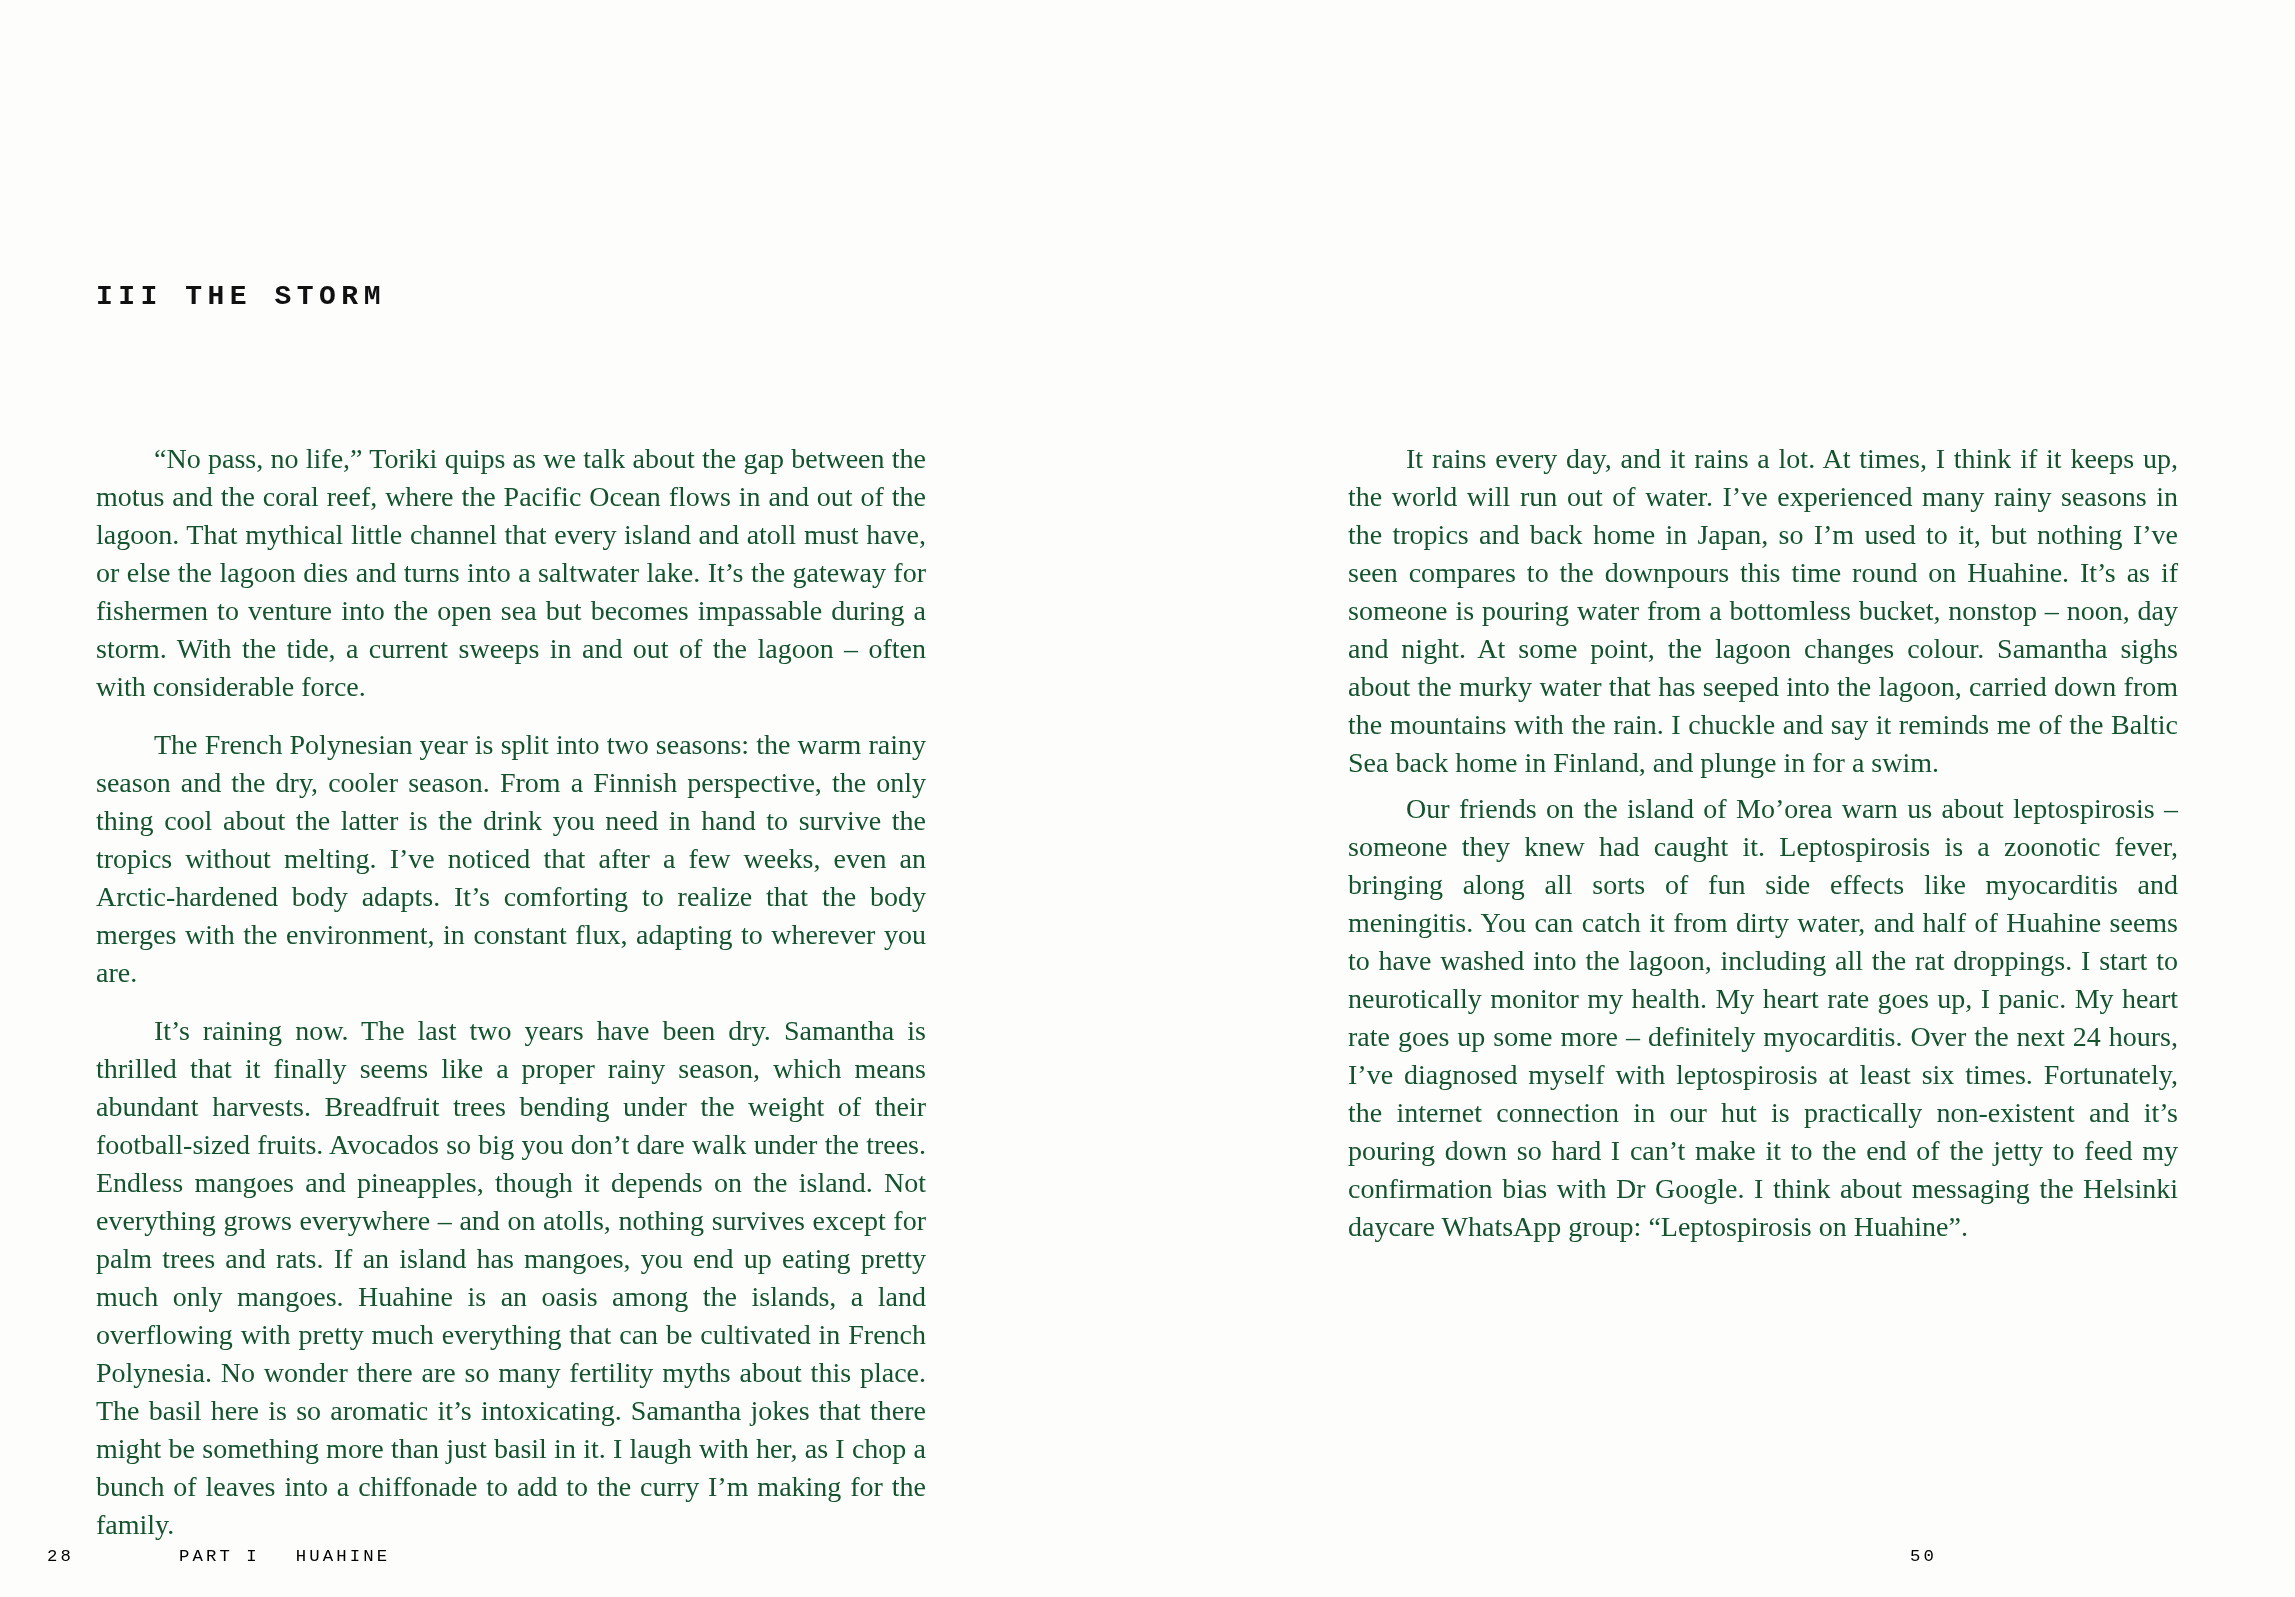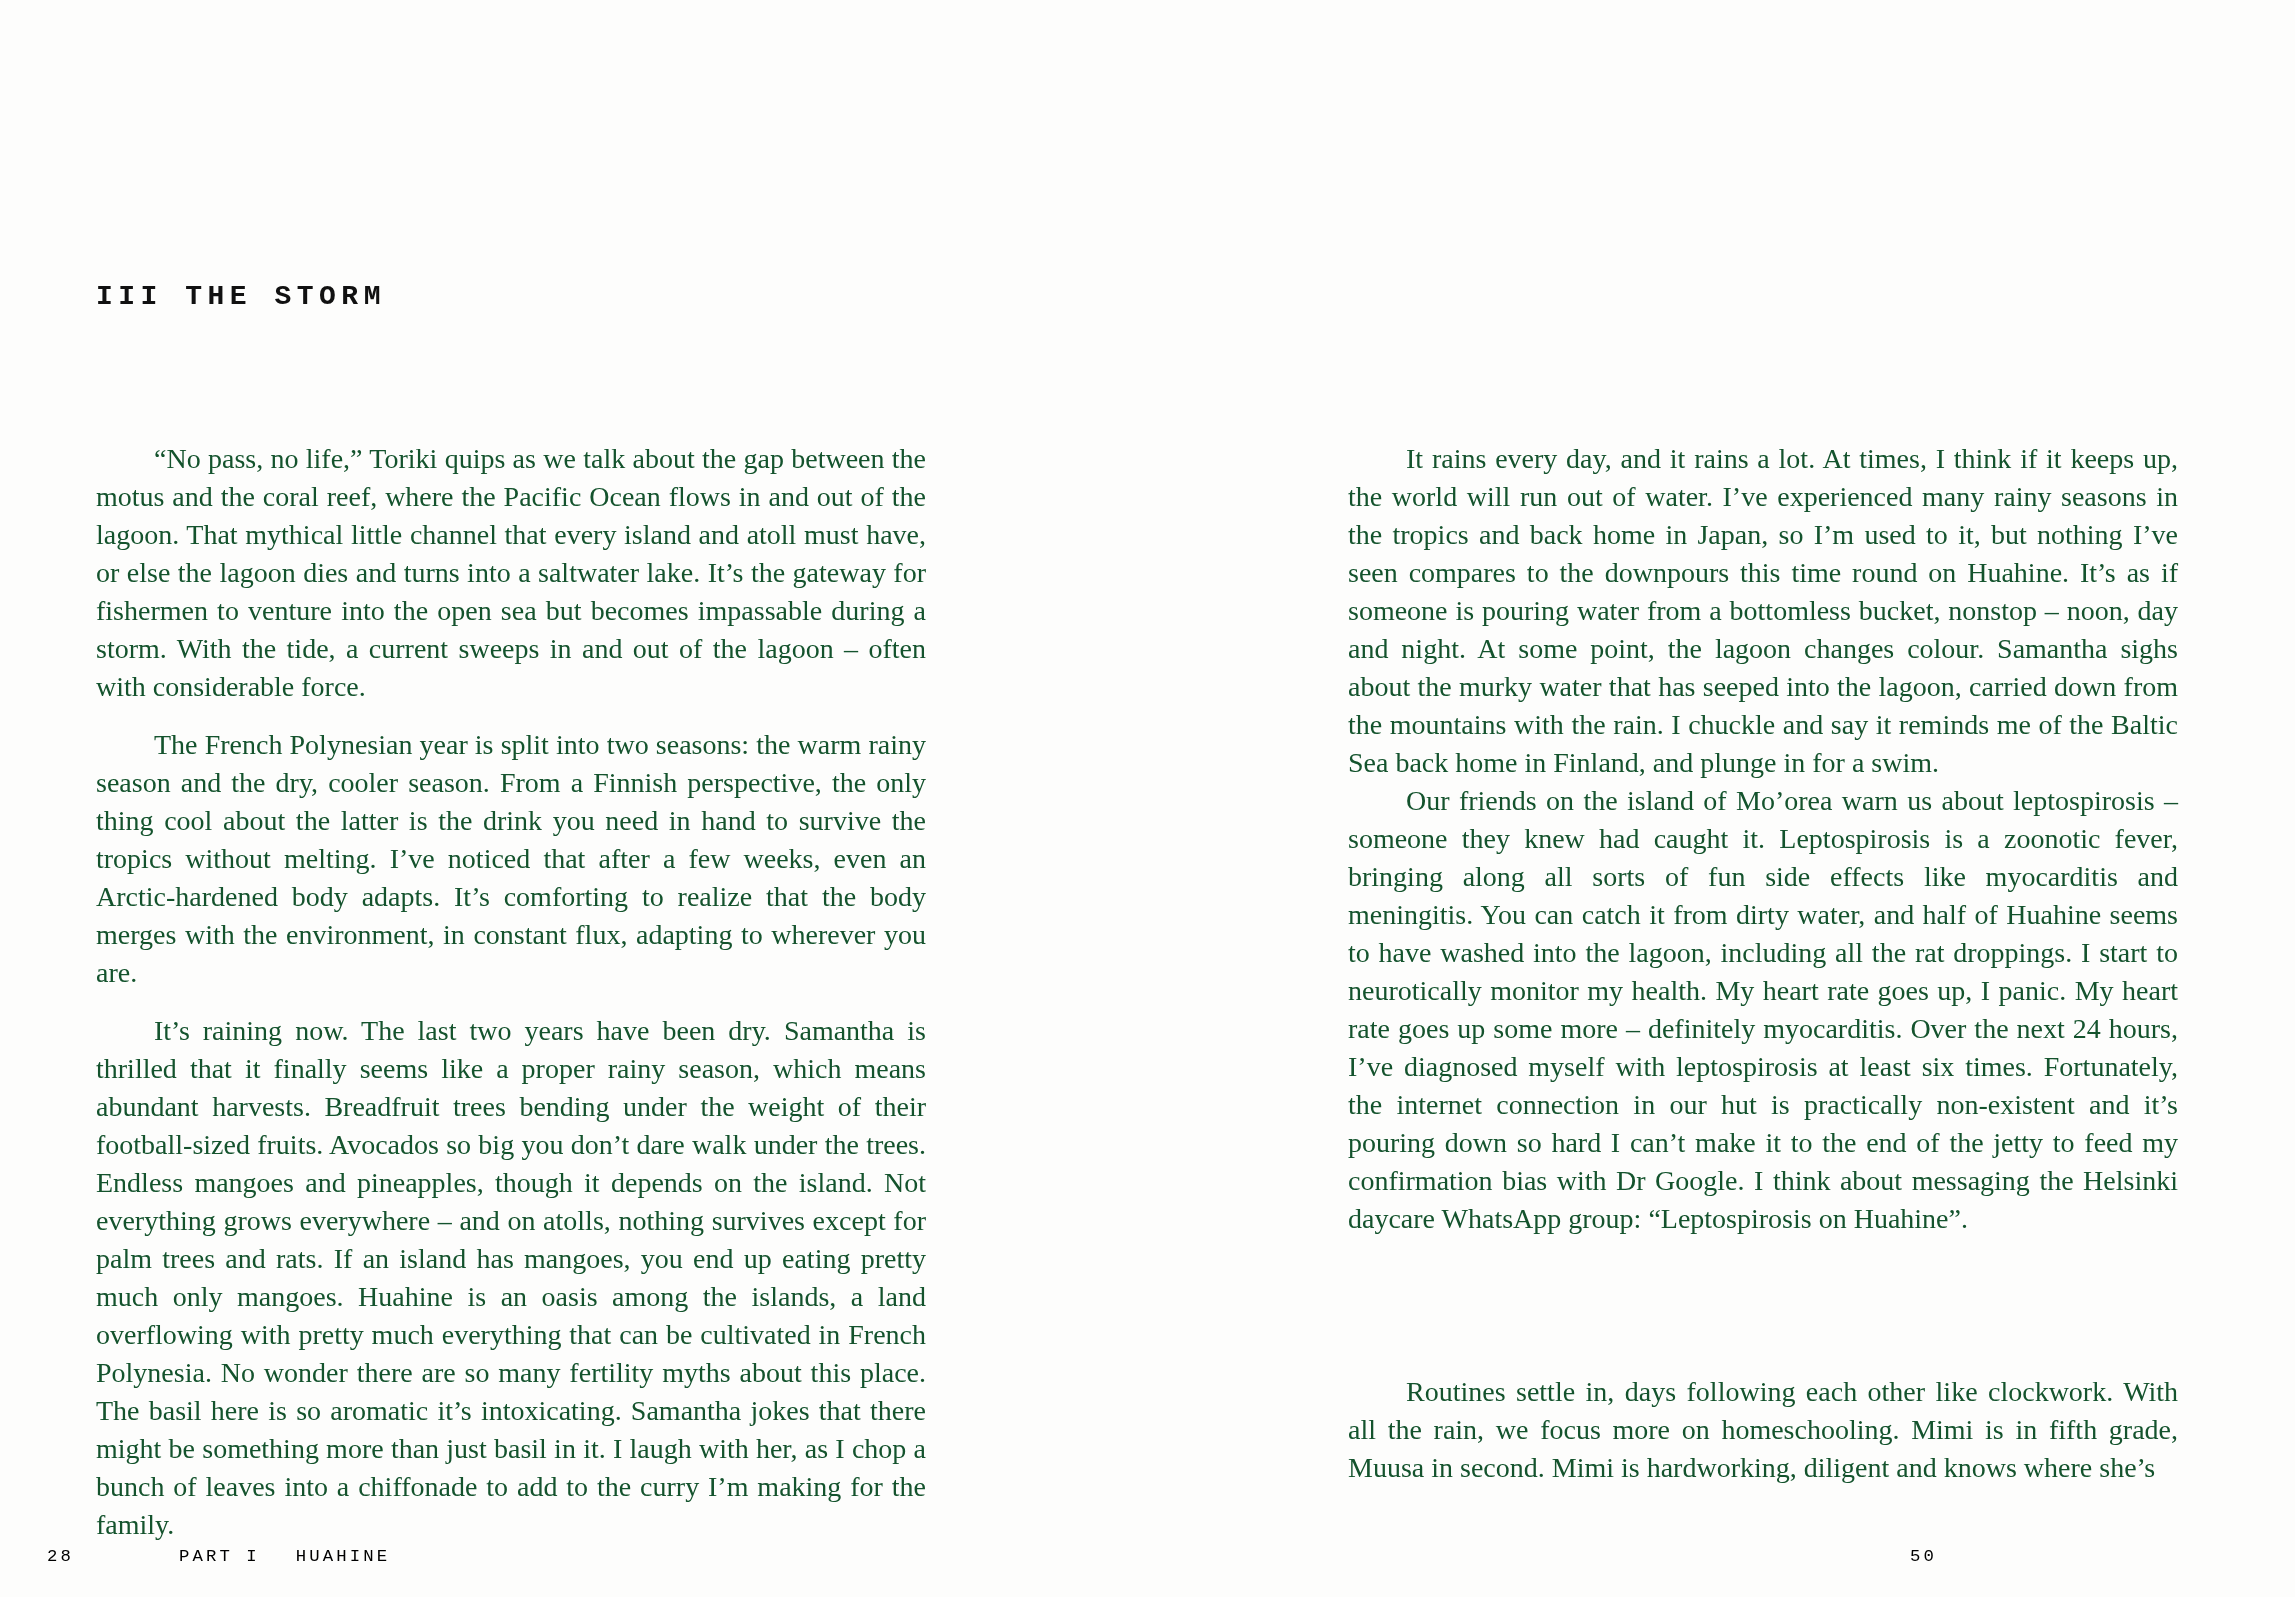--- a/index.html
+++ b/index.html
@@ -61,21 +61,21 @@
   }
   .para.indent {
     text-indent: 58px;
   }
   
   .para.spaced {
     margin-top: 20px;
   }
   
   .para.tight {
-    margin-top: 0;
+    margin-top: 8px;
   }
   
   .para.section-gap {
     margin-top: 135px;
   }
 
   
   .foot {
     position: absolute;
     bottom: 31px;
@@ -108,21 +108,20 @@
 
   <div class="column column-left">
     <p class="para indent">“No pass, no life,” Toriki quips as we talk about the gap between the motus and the coral reef, where the Pacific Ocean flows in and out of the lagoon. That mythical little channel that every island and atoll must have, or else the lagoon dies and turns into a saltwater lake. It’s the gateway for fishermen to venture into the open sea but becomes impassable during a storm. With the tide, a current sweeps in and out of the lagoon – often with considerable force.</p>
     <p class="para indent spaced">The French Polynesian year is split into two seasons: the warm rainy season and the dry, cooler season. From a Finnish perspective, the only thing cool about the latter is the drink you need in hand to survive the tropics without melting. I’ve noticed that after a few weeks, even an Arctic-hardened body adapts. It’s comforting to realize that the body merges with the environment, in constant flux, adapting to wherever you are.</p>
     <p class="para indent spaced">It’s raining now. The last two years have been dry. Samantha is thrilled that it finally seems like a proper rainy season, which means abundant harvests. Breadfruit trees bending under the weight of their football-sized fruits. Avocados so big you don’t dare walk under the trees. Endless mangoes and pineapples, though it depends on the island. Not everything grows everywhere – and on atolls, nothing survives except for palm trees and rats. If an island has mangoes, you end up eating pretty much only mangoes. Huahine is an oasis among the islands, a land overflowing with pretty much everything that can be cultivated in French Polynesia. No wonder there are so many fertility myths about this place. The basil here is so aromatic it’s intoxicating. Samantha jokes that there might be something more than just basil in it. I laugh with her, as I chop a bunch of leaves into a chiffonade to add to the curry I’m making for the family.</p>
   </div>
 
   <div class="column column-right">
     <p class="para indent">It rains every day, and it rains a lot. At times, I think if it keeps up, the world will run out of water. I’ve experienced many rainy seasons in the tropics and back home in Japan, so I’m used to it, but nothing I’ve seen compares to the downpours this time round on Huahine. It’s as if someone is pouring water from a bottomless bucket, nonstop – noon, day and night. At some point, the lagoon changes colour. Samantha sighs about the murky water that has seeped into the lagoon, carried down from the mountains with the rain. I chuckle and say it reminds me of the Baltic Sea back home in Finland, and plunge in for a swim.</p>
     <p class="para indent tight">Our friends on the island of Mo’orea warn us about leptospirosis – someone they knew had caught it. Leptospirosis is a zoonotic fever, bringing along all sorts of fun side effects like myocarditis and meningitis. You can catch it from dirty water, and half of Huahine seems to have washed into the lagoon, including all the rat droppings. I start to neurotically monitor my health. My heart rate goes up, I panic. My heart rate goes up some more – definitely myocarditis. Over the next 24 hours, I’ve diagnosed myself with leptospirosis at least six times. Fortunately, the internet connection in our hut is practically non-existent and it’s pouring down so hard I can’t make it to the end of the jetty to feed my confirmation bias with Dr Google. I think about messaging the Helsinki daycare WhatsApp group: “Leptospirosis on Huahine”.</p>
-    <p class="para indent section-gap">Routines settle in, days following each other like clockwork. With all the rain, we focus more on homeschooling. Mimi is in fifth grade, Muusa in second. Mimi is hardworking, diligent and knows where she’s</p>
   </div>
 
   <div class="foot foot-folio-left">28</div>
   <div class="foot foot-running">
     <span class="foot-part">PART I</span><span>HUAHINE</span>
   </div>
 
   <div class="foot foot-folio-right">50</div>
 
 </div>

